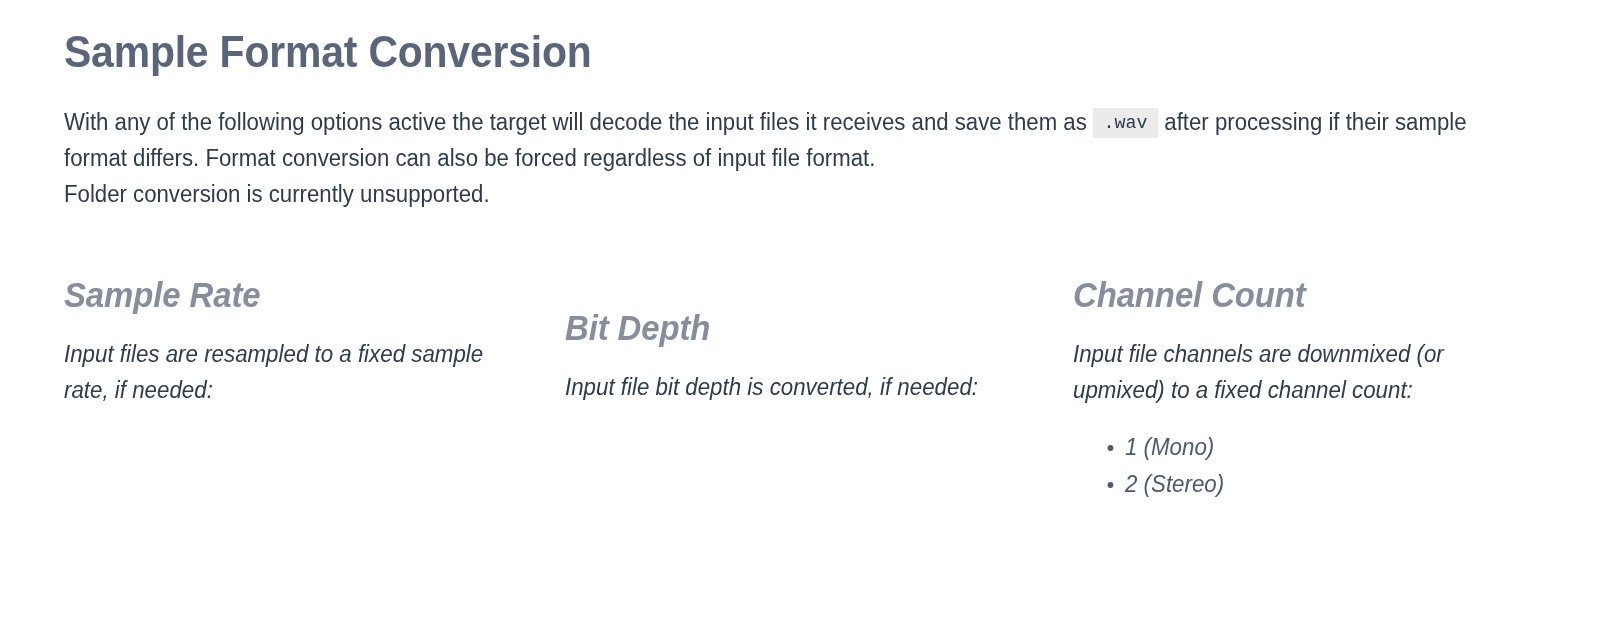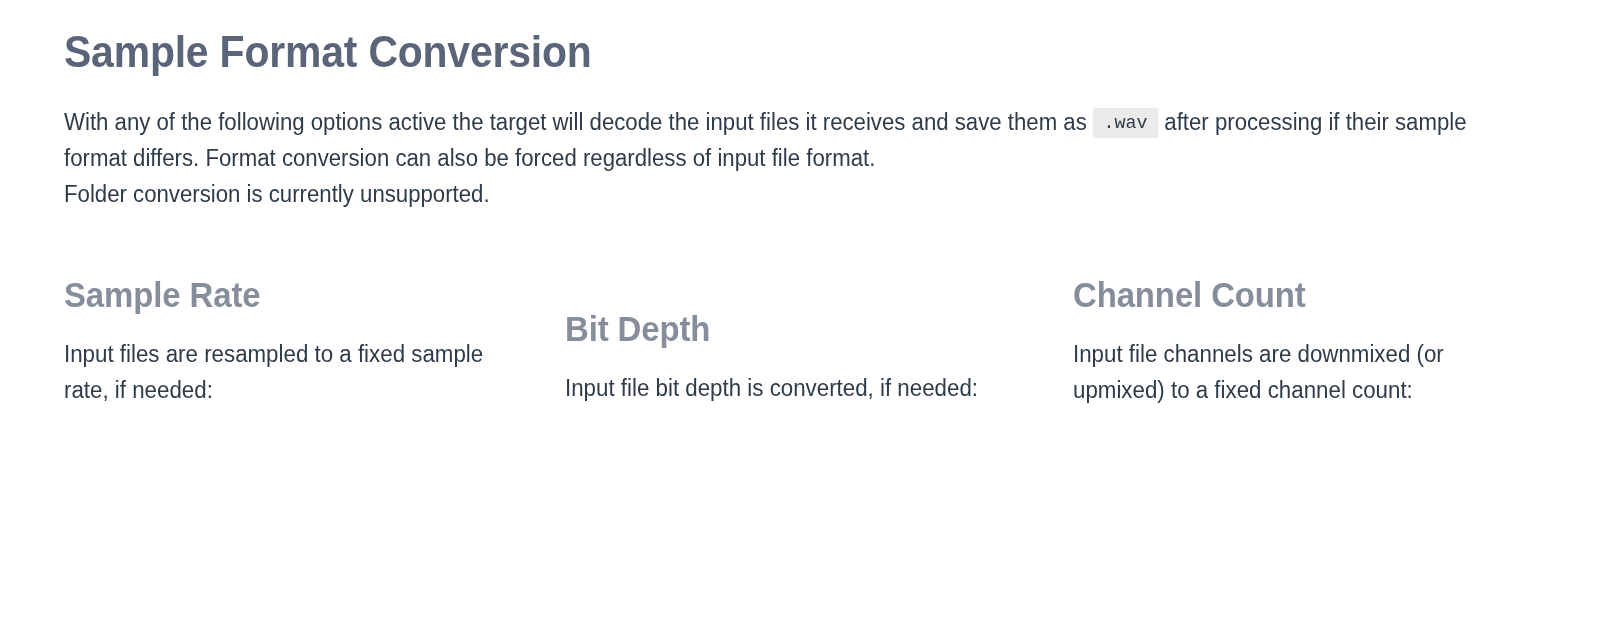--- a/index.html
+++ b/index.html
@@ -59,22 +59,23 @@
     line-height: 26px;
     padding: 2px 11px;
     vertical-align: 2px;
     border-radius: 2px;
     white-space: pre;
   }
 
   
   .columns {
     display: flex;
-    align-items: center;
+    align-items: flex-start;
     padding-top: 62px;
+    font-style: italic;
   }
   .col {
     box-sizing: border-box;
   }
   .col-1 { width: 502px; padding-right: 0; }
   .col-2 { width: 504px; padding-left: 0; margin-top: 33px; }
   .col-3 { width: 486px; padding-left: 6px; }
 
   .col-heading {
     margin: 0;
@@ -146,16 +147,20 @@
     </section>
 
     <section class="col col-2">
       <h2 class="col-heading">Bit Depth</h2>
       <p class="col-desc">Input file bit depth is converted, if needed:</p>
     </section>
 
     <section class="col col-3">
       <h2 class="col-heading">Channel Count</h2>
       <p class="col-desc">Input file channels are downmixed (or upmixed) to a fixed channel count:</p>
+      <ul class="opt-list">
+        <li>1 (Mono)</li>
+        <li>2 (Stereo)</li>
+      </ul>
     </section>
 
   </div>
 </div>
 
 </body></html>

